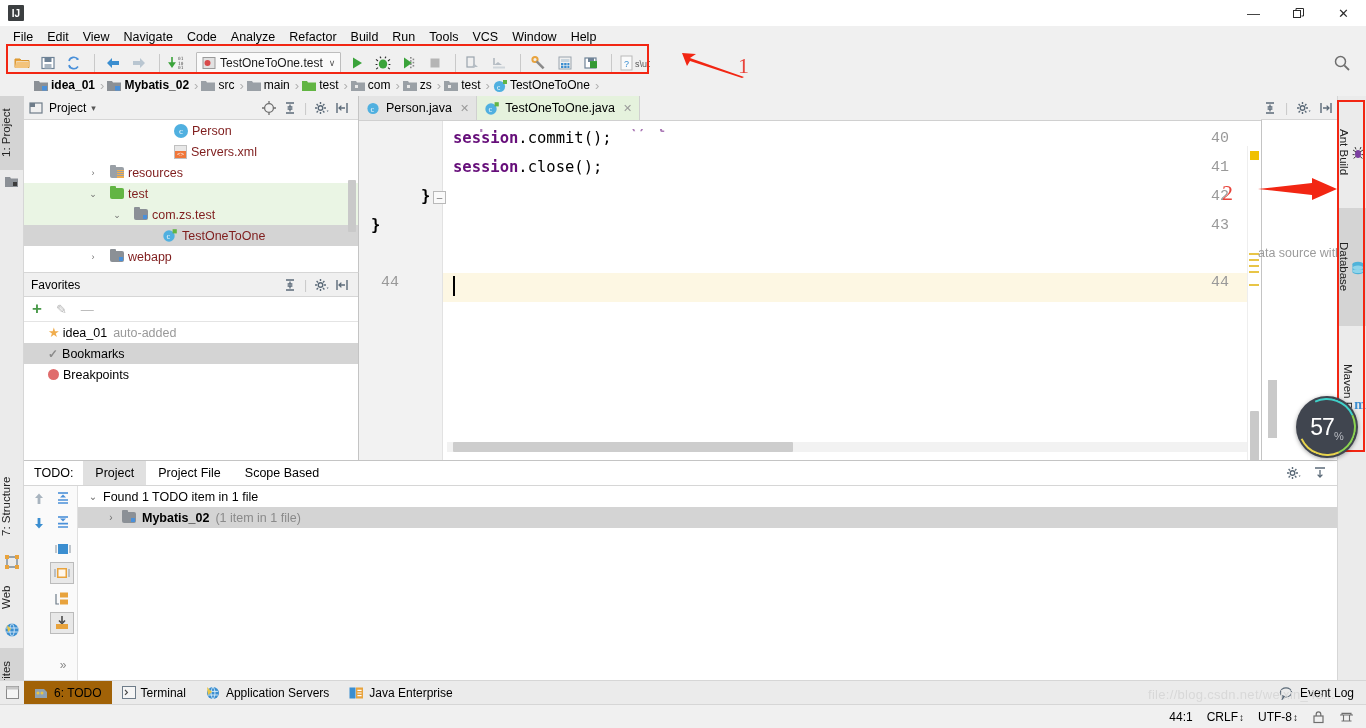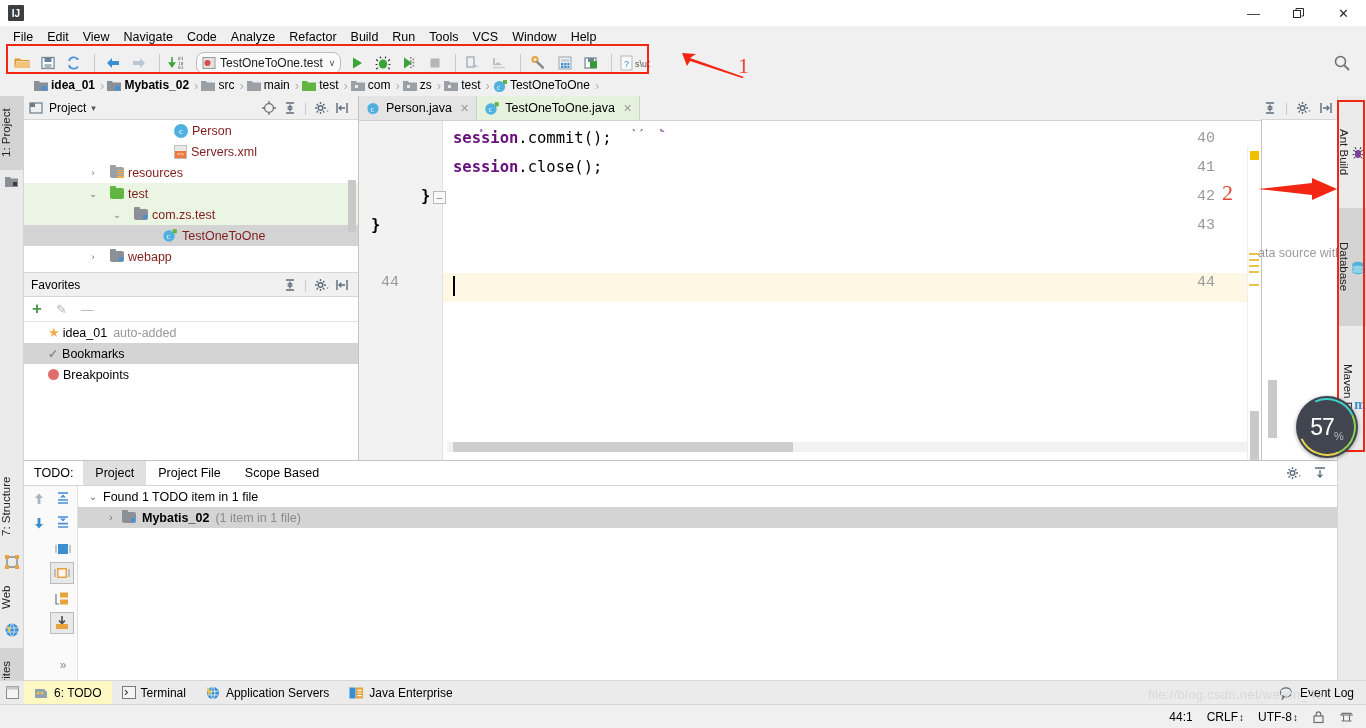--- a/index.html
+++ b/index.html
@@ -45,21 +45,21 @@
     position: absolute; top: 48px; left: 0; width: 1366px; height: 30px;
     background: #f0f0f0; display: flex; align-items: center; padding-left: 10px;
   }
   .tb-btn {
     width: 24px; height: 24px; display: flex; align-items: center; justify-content: center;
     margin-right: 2px; position: relative;
   }
   .tb-sep { width: 1px; height: 18px; background: #c9c9c9; margin: 0 6px; }
   .runconfig {
     display: flex; align-items: center; height: 22px; min-width: 135px;
-    border: 1px solid #bdbdbd; background: #fafafa; border-radius: 8px;
+    border: 1px solid #bdbdbd; background: #fafafa; border-radius: 1px;
     padding: 0 5px; margin: 0 4px;
   }
   .runconfig .rc-label { font-size: 12px; color: #1a1a1a; margin: 0 6px 0 4px; white-space: nowrap;}
   .rc-caret { font-size: 9px; color: #555; margin-left: auto; }
   .tb-search { margin-left: auto; margin-right: 12px; }
 
   
   .annot-rect1 {
     position: absolute; left: 6px; top: 44px; width: 643px; height: 30px;
     border: 2px solid #f22613; pointer-events: none; z-index: 50;
@@ -160,21 +160,21 @@
     background:#e4e4e4; border-right:1px solid #d0d0d0;
   }
   .etab.active { background:#e5f2dd; }
   .etab .x { color:#9a9a9a; font-size:11px; margin-left:3px; }
 
   .codearea { position: relative; height: 339px; background:#fff; overflow:hidden;}
   .gutter {
     position:absolute; left:0; top:0; width:84px; height: 100%;
     background:#f2f2f2; border-right:1px solid #e2e2e2;
   }
-  .lnum { position:absolute; right:46px; font-size:15px; color:#999; font-family:"Liberation Mono", monospace; }
+  .lnum { position:absolute; right:32px; font-size:15px; color:#999; font-family:"Liberation Mono", monospace; }
   .fold {
     position:absolute; left:74px; width:13px; height:13px; border:1px solid #b9b9b9;
     background:#fafafa; color:#777; font-size:10px; line-height:11px; text-align:center;
   }
   .codeline {
     position: absolute; left: 94px; font-family: "DejaVu Sans Mono", monospace;
     font-size: 15.5px; white-space: pre; color: #000;
   }
   .kw { color:#660e7a; font-weight:bold; }
   .hl-line { position:absolute; left:0; right:0; height:29px; background:#fdf7e3;}
@@ -227,21 +227,21 @@
   .todo-row { display:flex; align-items:center; height:21px; font-size:12.5px; padding-left:8px;}
   .todo-row.sel { background:#d4d4d4; }
   .todo-row .muted { color:#8a8a8a; margin-left:6px;}
 
   
   .bottombar {
     position:absolute; left:0; bottom:24px; width:1366px; height:24px;
     background:#ebebeb; border-top:1px solid #d6d6d6; display:flex; align-items:center;
   }
   .bb-item { display:flex; align-items:center; gap:5px; padding:0 10px; height:24px; font-size:12px;}
-  .bb-item.active { background:#fef9c3; }
+  .bb-item.active { background:#a16207; }
   .bb-right { margin-left:auto; display:flex; align-items:center; gap:6px; padding-right:12px;}
 
   
   .statusbar {
     position:absolute; left:0; bottom:0; width:1366px; height:24px;
     background:#f0f0f0; border-top:1px solid #d6d6d6; display:flex; align-items:center;
   }
   .sb-right { margin-left:auto; display:flex; align-items:center; gap:14px; padding-right:12px; font-size:12px;}
   .sb-right .updown::after { content:"\2195"; font-size:10px; margin-left:1px; }
   .watermark {

